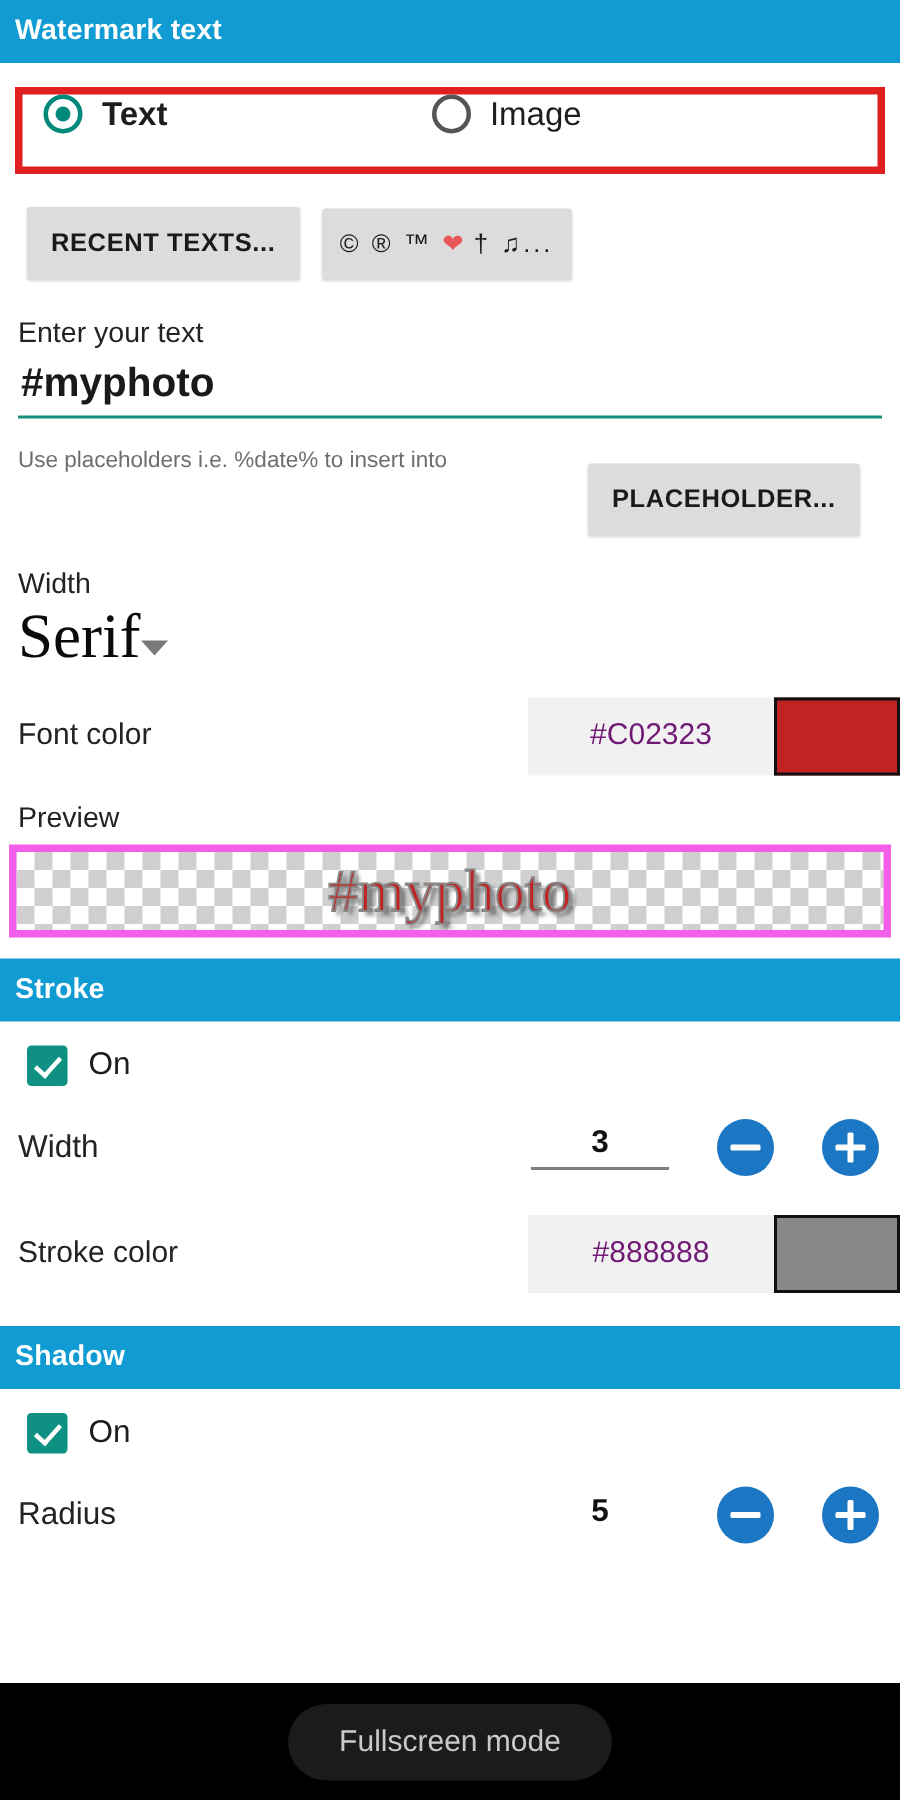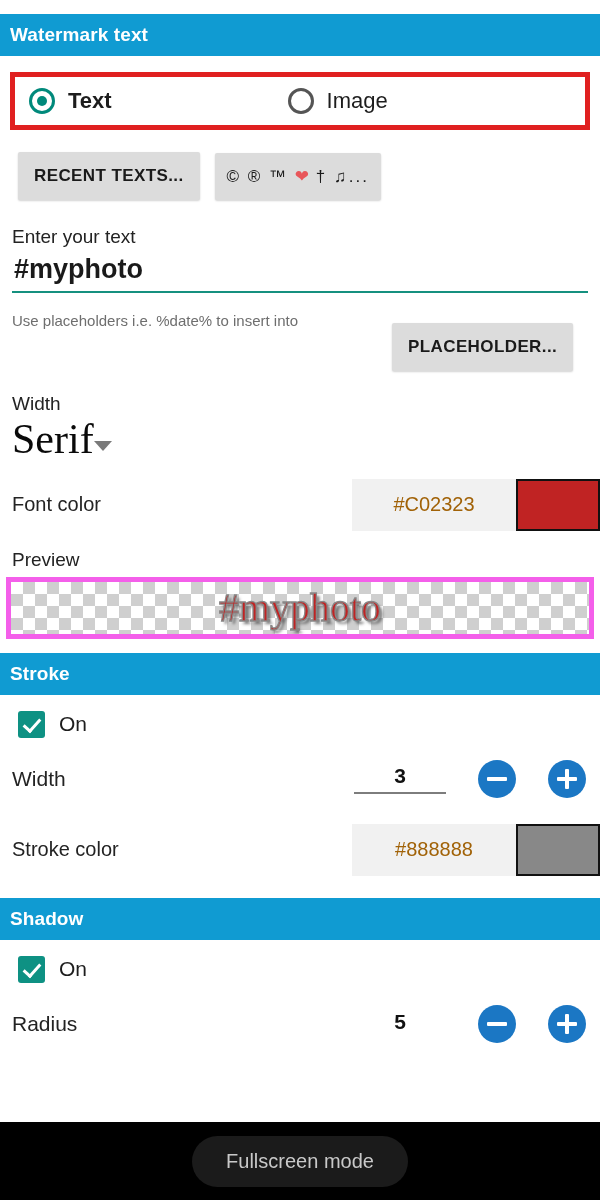--- a/index.html
+++ b/index.html
@@ -26,21 +26,21 @@
   }
 
   
   .callout {
     margin: 16px 10px 0 10px;
     border: 5px solid #E02020;
     background: #ffffff;
     height: 58px;
     box-sizing: border-box;
     display: flex;
-    align-items: center;
+    align-items: flex-start;
   }
   .radio-opt { display: flex; align-items: center; }
   .radio-opt.first { margin-left: 14px; }
   .radio-opt.second { margin-left: 176px; }
   .radio {
     width: 26px; height: 26px; border-radius: 50%;
     box-sizing: border-box;
     display: inline-block; position: relative;
     flex: none;
   }
@@ -94,21 +94,21 @@
   .font-value { font-family: "Liberation Serif", serif; font-size: 42px; color: #0a0a0a; line-height: 1.18; }
   .caret { width: 0; height: 0; border-left: 9px solid transparent; border-right: 9px solid transparent; border-top: 10px solid #7a7a7a; margin-bottom: 14px; }
 
   
   .color-row { display: flex; align-items: center; margin-top: 14px; height: 52px; }
   .color-row .cr-label { font-size: 20px; color: #232323; margin-left: 12px; flex: 1; }
   .color-chip-box {
     display: flex; align-items: center;
     background: #f1f1f1; height: 52px; width: 248px;
   }
-  .color-hex { flex: 1; text-align: center; font-size: 20px; color: #a16207; }
+  .color-hex { flex: 1; text-align: center; font-size: 20px; color: #701a75; }
   .color-swatch { width: 84px; height: 52px; border: 2px solid #111; box-sizing: border-box; }
 
   
   .preview-label { font-size: 19px; color: #232323; margin: 18px 0 6px 12px; }
   .preview-box {
     margin: 0 6px; height: 62px; border: 5px solid #F45FEA;
     box-sizing: border-box; position: relative; overflow: hidden;
     background-color: #ffffff;
     background-image:
       linear-gradient(45deg, #cfcfcf 25%, transparent 25%, transparent 75%, #cfcfcf 75%),
@@ -165,21 +165,21 @@
 
   
   .bottom-nav {
     position: absolute; left: 0; bottom: 0; width: 600px; height: 78px;
     background: #000000; display: flex; align-items: center; justify-content: center;
   }
   .fullscreen-pill {
     background: #1b1b1b; color: #c9c9c9;
     font-size: 20px; padding: 14px 34px; border-radius: 26px;
   }
-  .clip-bottom { position: absolute; left: 0; top: 14px; width: 600px; height: 1122px; overflow: hidden; }
+  .clip-bottom { position: absolute; left: 0; top: 0; width: 600px; height: 1122px; overflow: hidden; }
 </style>
 </head>
 <body>
 
 <div class="screen">
   <div class="clip-bottom">
 
     <div class="section-bar">Watermark text</div>
 
     <div class="callout">

